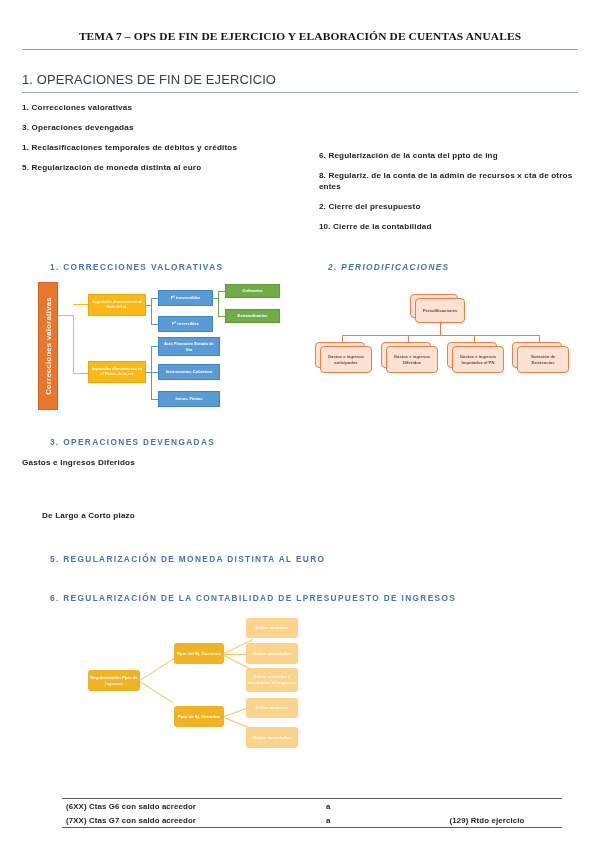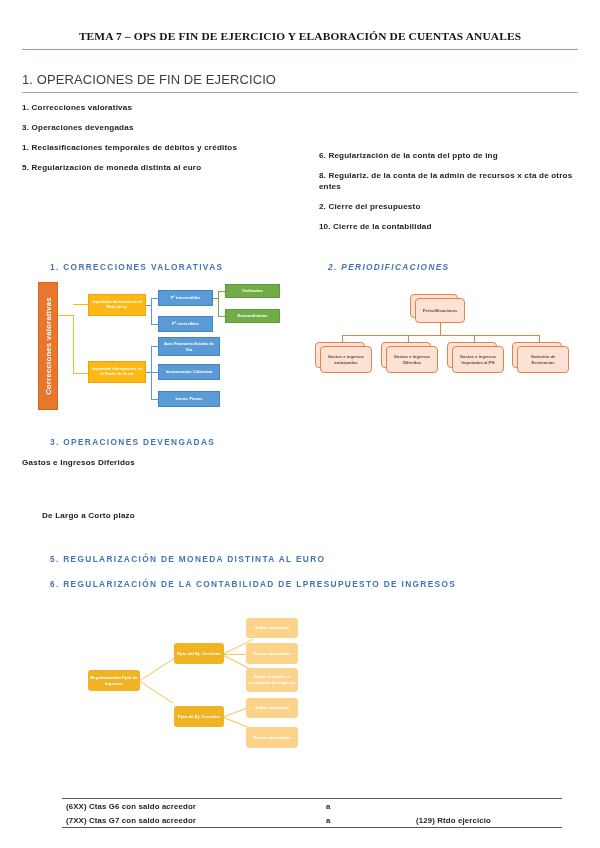--- a/index.html
+++ b/index.html
@@ -140,21 +140,21 @@
     position:absolute; left:62px; top:768px; width:500px;
     border-top:1.2px solid #5a5a5a; border-bottom:1.2px solid #5a5a5a;
   }
   .tbl table { width:100%; border-collapse:collapse; }
   .tbl td {
     font-size:7.8px; font-weight:bold; color:#1e1e1e;
     padding:2.6px 4px; letter-spacing:0.15px;
   }
   .tc-a { width:52%;margin-left:48px; }
   .tc-b { width:18%; }
-  .tc-c { width:30%; text-align:left; }
+  .tc-c { width:30%; text-align:center; }
 </style>
 </head>
 <body>
 
 <div class="page">
 
   <div class="doc-title">TEMA 7 – OPS DE FIN DE EJERCICIO Y ELABORACIÓN DE CUENTAS ANUALES</div>
   <div class="rule-blue"></div>
 
   <div class="section-h1">1. OPERACIONES DE FIN DE EJERCICIO</div>
@@ -245,21 +245,21 @@
     <div class="pbox" style="left:217px; top:54px; width:52px; height:27px;">Variación de Existencias</div>
   </div>
 
   <div class="abs sub-h" style="left:50px; top:407px;">3.   OPERACIONES DEVENGADAS</div>
   <div class="abs body-bold" style="left:22px; top:428px;">Gastos e Ingresos Diferidos</div>
 
   <div class="abs body-bold" style="left:22px; top:481px;margin-left:20px;">De Largo a Corto plazo</div>
 
   <div class="abs sub-h" style="left:50px; top:524px;">5.   REGULARIZACIÓN DE MONEDA DISTINTA AL EURO</div>
 
-  <div class="abs sub-h" style="left:50px; top:549px;text-align:right;">6.   REGULARIZACIÓN DE LA CONTABILIDAD DE LPRESUPUESTO DE INGRESOS</div>
+  <div class="abs sub-h" style="left:50px; top:563px;text-align:right;">6.   REGULARIZACIÓN DE LA CONTABILIDAD DE LPRESUPUESTO DE INGRESOS</div>
 
   <div class="d3">
 
     <div class="o-dark" style="left:0px; top:60px; width:52px; height:21px;">Regularización Ppto de Ingresos</div>
 
     <div class="o-line" style="left:52px; top:70px; width:40px; transform:rotate(-33deg);"></div>
 
     <div class="o-line" style="left:52px; top:71px; width:40px; transform:rotate(33deg);"></div>
 
     <div class="o-dark" style="left:86px; top:33px; width:50px; height:21px;">Ppto del Ej. Corriente</div>

